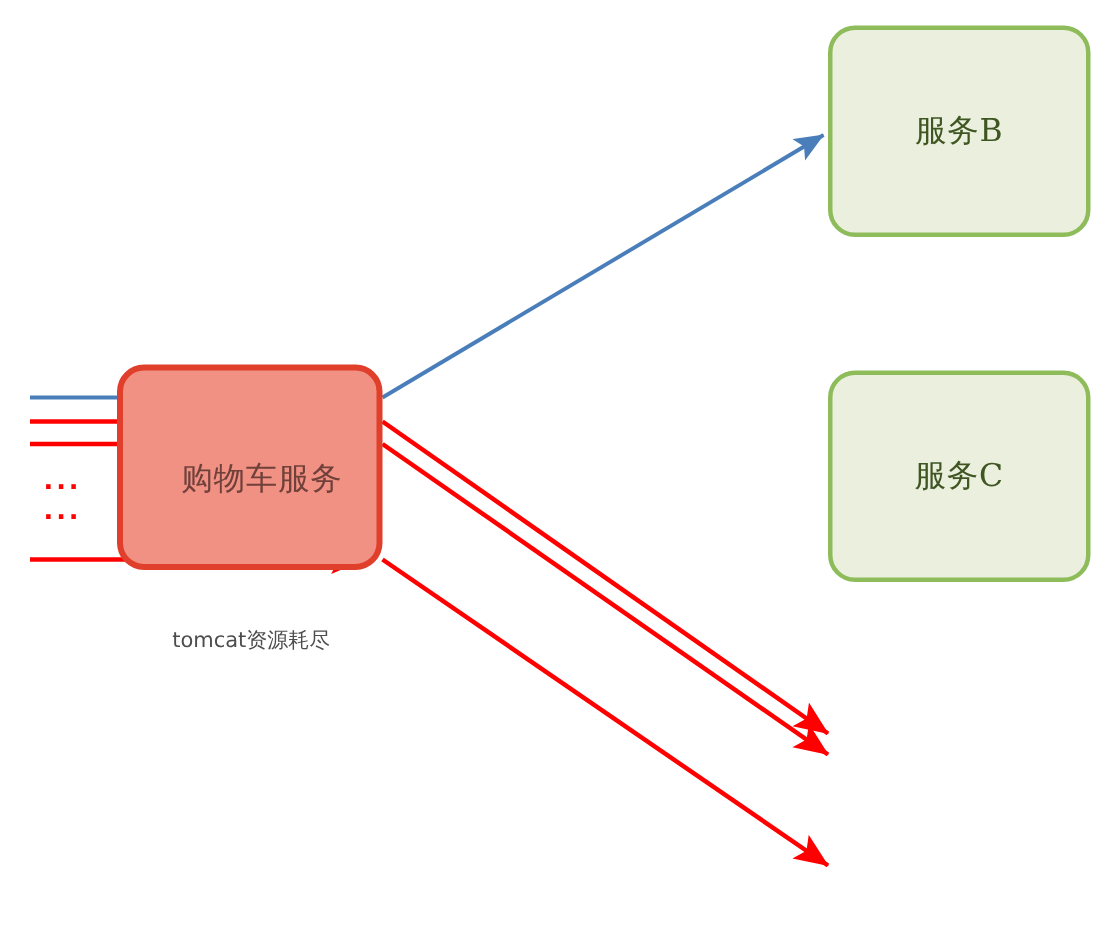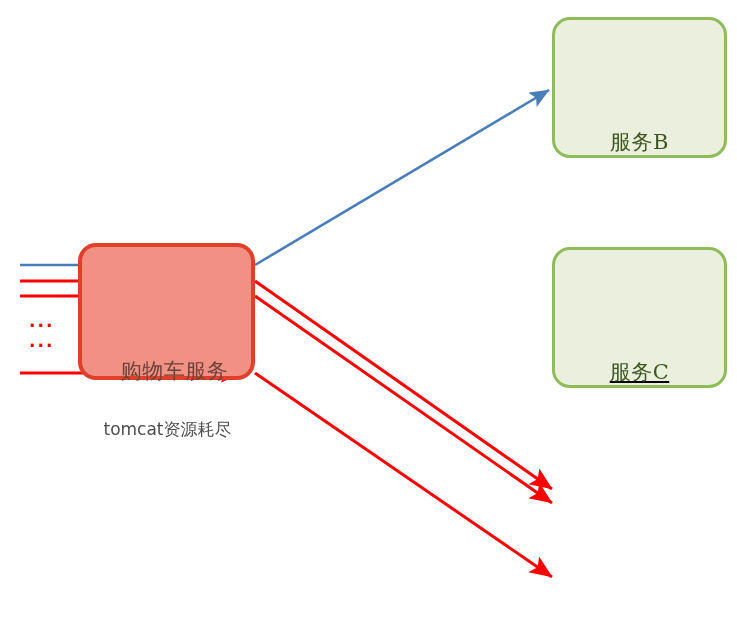--- a/index.html
+++ b/index.html
@@ -23,21 +23,21 @@
     top: 0;
     width: 737px;
     height: 628px;
     pointer-events: none;
   }
   .node {
     position: absolute;
     box-sizing: border-box;
     border-radius: 18px;
     display: flex;
-    align-items: flex-end;
+    align-items: center;
     justify-content: center;
     text-align: center;
   }
   .node-label {
     font-family: "DejaVu Serif", "Liberation Serif", serif;
     font-size: 21px;
     line-height: 1.2;
     letter-spacing: 0.5px;
     white-space: nowrap;
   }
@@ -73,37 +73,36 @@
     width: 175px;
     height: 141px;
     z-index: 2;
   }
   #service-c-node {
     left: 552px;
     top: 247px;
     width: 175px;
     height: 141px;
     z-index: 2;
-    text-decoration: underline;
   }
   #product-node {
     left: 555px;
     top: 456px;
     width: 172px;
     height: 150px;
     z-index: 2;
   }
   #tomcat-caption {
     position: absolute;
     left: 60px;
     top: 418px;
     width: 215px;
     text-align: center;
     font-family: "DejaVu Sans", "Liberation Sans", sans-serif;
-    font-size: 17px;
+    font-size: 14px;
     color: #4d4d4d;
     white-space: nowrap;
     z-index: 4;
   }
   .ellipsis-dots {
     position: absolute;
     color: #ff0000;
     font-family: "DejaVu Sans", "Liberation Sans", sans-serif;
     font-size: 17px;
     font-weight: bold;

